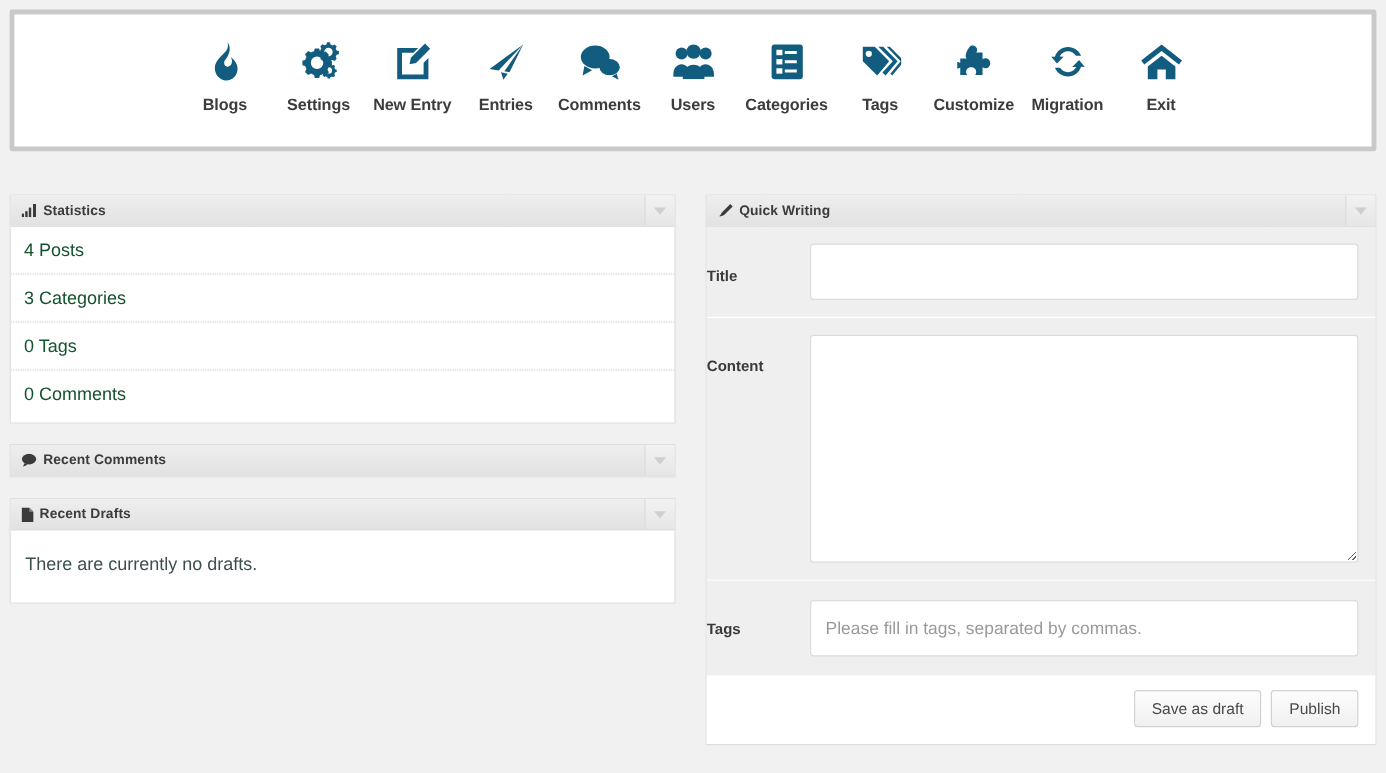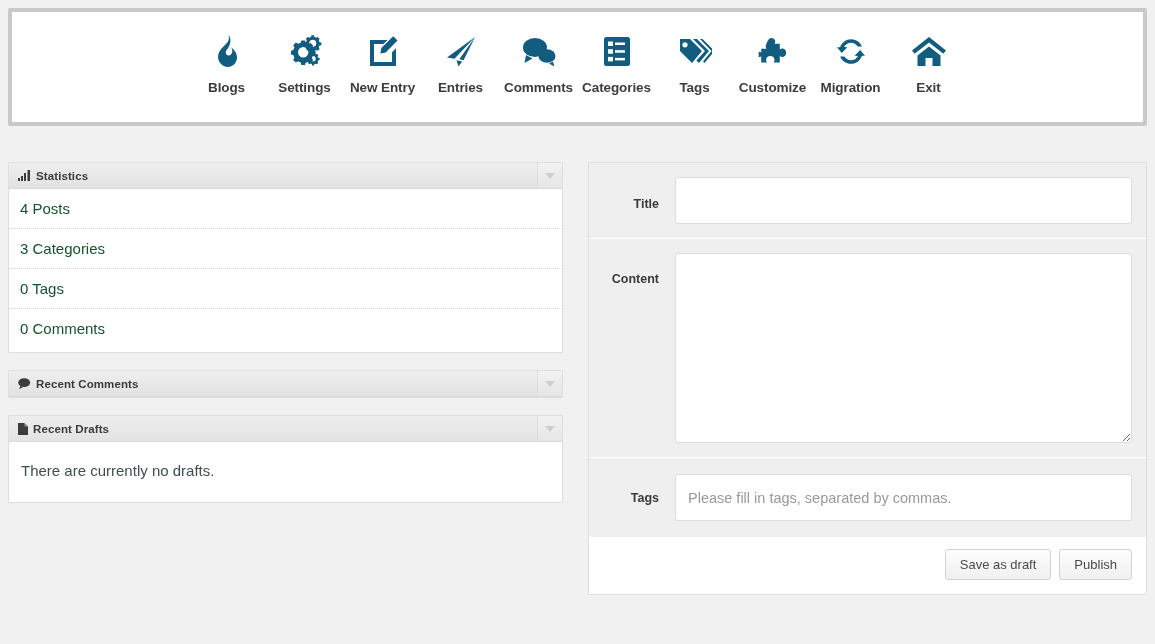--- a/index.html
+++ b/index.html
@@ -125,21 +125,20 @@
   .form-group {
     background: #efefef;
     border-bottom: 1px solid #ffffff;
     display: flex;
     align-items: flex-start;
     padding: 14px 14px 14px 0;
   }
   .form-label {
     width: 86px;
     flex: 0 0 86px;
-    text-align: right;
     padding-right: 16px;
     font-size: 12.5px;
     font-weight: bold;
     color: #3a3a3a;
   }
   .fl-title   { padding-top: 20px; }
   .fl-content { padding-top: 19px; }
   .fl-tags    { padding-top: 17px; }
   .text-input {
     flex: 1 1 auto;
@@ -236,20 +235,33 @@
         <svg width="34" height="32" viewBox="0 0 34 32" fill="currentColor">
           <ellipse cx="13" cy="12.5" rx="12" ry="9.5"></ellipse>
           <path d="M4 20l-1.5 8 8-4.5z"></path>
           <ellipse cx="25" cy="21" rx="8.5" ry="6.8"></ellipse>
           <path d="M31 26.5l1.3 5-5.3-3z"></path>
         </svg>
       </span>
       <span class="tool-label">Comments</span>
     </a>
 
+    <a class="tool-item">
+      <span class="tool-icon">
+        <svg width="34" height="30" viewBox="0 0 34 30" fill="currentColor">
+          <circle cx="7" cy="8.5" r="5"></circle>
+          <circle cx="27" cy="8.5" r="5"></circle>
+          <circle cx="17" cy="7" r="6"></circle>
+          <path d="M0 26c0-5 3.2-8.5 7-8.5S14 21 14 26v2H0v-2z"></path>
+          <path d="M20 26c0-5 3.2-8.5 7-8.5S34 21 34 26v2H20v-2z"></path>
+          <path d="M8 28c0-6 4-10 9-10s9 4 9 10v2H8v-2z"></path>
+        </svg>
+      </span>
+      <span class="tool-label">Users</span>
+    </a>
 
     <a class="tool-item">
       <span class="tool-icon">
         <svg width="30" height="33" viewBox="0 0 30 33" fill="currentColor">
           <rect x="2" y="2" width="26" height="29" rx="2.5"></rect>
           <rect x="6" y="6.5" width="5" height="4.5" fill="#ffffff"></rect>
           <rect x="13" y="7.5" width="10" height="2.5" fill="#ffffff"></rect>
           <rect x="6" y="14.2" width="5" height="4.5" fill="#ffffff"></rect>
           <rect x="13" y="15.2" width="10" height="2.5" fill="#ffffff"></rect>
           <rect x="6" y="21.9" width="5" height="4.5" fill="#ffffff"></rect>
@@ -356,20 +368,32 @@
       </span>
     </div>
     <div class="empty-msg">There are currently no drafts.</div>
   </div>
 
 </div>
 
 <div id="right-col">
 
   <div class="panel">
+    <div class="panel-head">
+      <span class="panel-head-icon">
+        <svg width="13" height="12" viewBox="0 0 13 12" fill="currentColor">
+          <path d="M10.6 0l2 2-7.4 7.4-2.8.8.8-2.8L10.6 0z"></path>
+          <path d="M1.6 10.4l.5-1.6 1.1 1.1-1.6.5z"></path>
+        </svg>
+      </span>
+      <span class="panel-title">Quick Writing</span>
+      <span class="collapse-btn">
+        <span class="tri"></span>
+      </span>
+    </div>
 
     <div id="qw-body">
 
       <div class="form-group">
         <div class="form-label fl-title">Title</div>
         <input class="text-input" type="text" placeholder="" style="">
       </div>
 
       <div class="form-group">
         <div class="form-label fl-content">Content</div>

